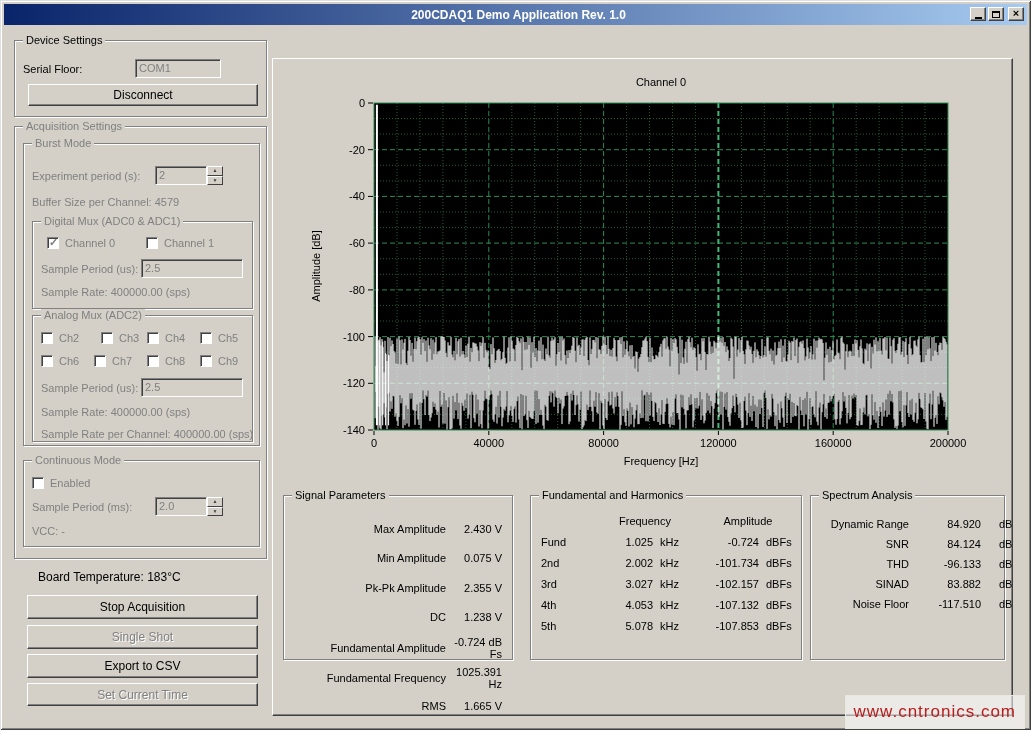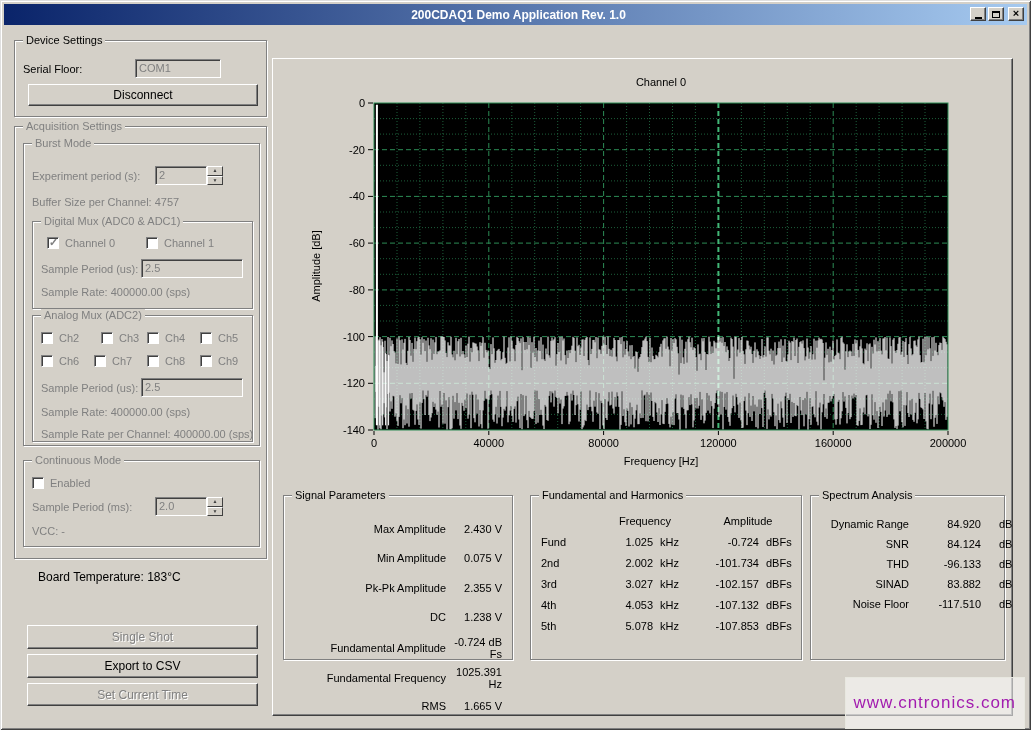--- a/index.html
+++ b/index.html
@@ -66,22 +66,22 @@
   .harm-head .hf{grid-column:2/4;text-align:center;}
   .harm-head .ha{grid-column:4/6;text-align:center;}
   .harm-row .n{text-align:left;}
   .harm-row .fv,.harm-row .av{text-align:right;}
   .harm-row .fu,.harm-row .au{text-align:left;padding-left:7px;}
   .spec-row{display:grid;grid-template-columns:96px 72px 26px;height:20px;align-items:center;}
   .spec-row .l{text-align:right;}
   .spec-row .v{text-align:right;}
   .spec-row .u{text-align:left;padding-left:6px;margin-left:12px;}
 
-  .watermark{position:absolute;right:6px;bottom:1px;font-size:17px;color:#a21caf;
-    background:rgba(255,255,255,0.55);border:1px solid #e8e8e0;padding:15px 8px;z-index:10;letter-spacing:1px;}
+  .watermark{position:absolute;right:6px;bottom:1px;font-size:17px;color:#b91c1c;
+    background:rgba(255,255,255,0.55);border:1px solid #e8e8e0;padding:6px 8px;z-index:10;letter-spacing:1px;}
 </style>
 </head>
 <body>
 
 <div class="window">
 
   <div class="titlebar">
     <span class="title">200CDAQ1 Demo Application Rev. 1.0</span>
     <div class="tb-btns">
       <div class="tb-btn">
@@ -109,21 +109,21 @@
     <div class="group" style="left:8px;top:16px;width:237px;height:303px;">
       <span class="legend dis">Burst Mode</span>
       <span class="lbl dis" style="left:8px;top:26px;">Experiment period (s):</span>
       <div class="spinner" style="left:131px;top:22px;">
         <div class="sfield">2</div>
         <div class="spin-btns">
             <span>▲</span>
             <span>▼</span>
           </div>
       </div>
-      <span class="lbl dis" style="left:8px;top:52px;">Buffer Size per Channel: 4757</span>
+      <span class="lbl dis" style="left:8px;top:52px;">Buffer Size per Channel: 4579</span>
 
       <div class="group" style="left:8px;top:77px;width:221px;height:88px;">
         <span class="legend dis">Digital Mux (ADC0 &amp; ADC1)</span>
         <div class="cbrow" style="left:14px;top:15px;">
           <span class="cb checked"></span>
           <span class="dis">Channel 0</span>
         </div>
         <div class="cbrow" style="left:113px;top:15px;">
           <span class="cb"></span>
           <span class="dis">Channel 1</span>
@@ -189,20 +189,21 @@
             <span>▲</span>
             <span>▼</span>
           </div>
       </div>
       <span class="lbl dis" style="left:8px;top:64px;">VCC: -</span>
     </div>
   </div>
 
   <span class="lbl" style="left:38px;top:570px;font-size:12px;">Board Temperature: 183°C</span>
 
+  <div class="btn" style="left:27px;top:595px;width:231px;height:24px;">Stop Acquisition</div>
   <div class="btn disabled" style="left:27px;top:625px;width:231px;height:24px;">Single Shot</div>
   <div class="btn" style="left:27px;top:654px;width:231px;height:24px;">Export to CSV</div>
   <div class="btn disabled" style="left:27px;top:683px;width:231px;height:23px;">Set Current Time</div>
 
   <div class="tabpage"></div>
 
   <svg id="fft-svg" style="position:absolute;left:280px;top:60px;z-index:2;" width="740" height="420" viewBox="280 60 740 420">
       <rect x="374" y="103" width="574" height="327" fill="#000000"></rect>
       <path d="M397.0 103V430M419.9 103V430M442.9 103V430M465.8 103V430M511.8 103V430M534.7 103V430M557.7 103V430M580.6 103V430M626.6 103V430M649.5 103V430M672.5 103V430M695.4 103V430M741.4 103V430M764.3 103V430M787.3 103V430M810.2 103V430M856.2 103V430M879.1 103V430M902.1 103V430M925.0 103V430M374 118.6H948M374 134.1H948M374 165.3H948M374 180.9H948M374 212.0H948M374 227.6H948M374 258.7H948M374 274.3H948M374 305.4H948M374 321.0H948M374 352.1H948M374 367.7H948M374 398.9H948M374 414.4H948" stroke="#1c5e3a" stroke-width="1" stroke-dasharray="1 2" fill="none"></path>
       <path d="M488.8 103V430M603.6 103V430M833.2 103V430M374 149.7H948M374 196.4H948M374 243.1H948M374 289.9H948M374 336.6H948M374 383.3H948" stroke="#2c8c55" stroke-width="1" stroke-dasharray="5 3" fill="none"></path>

